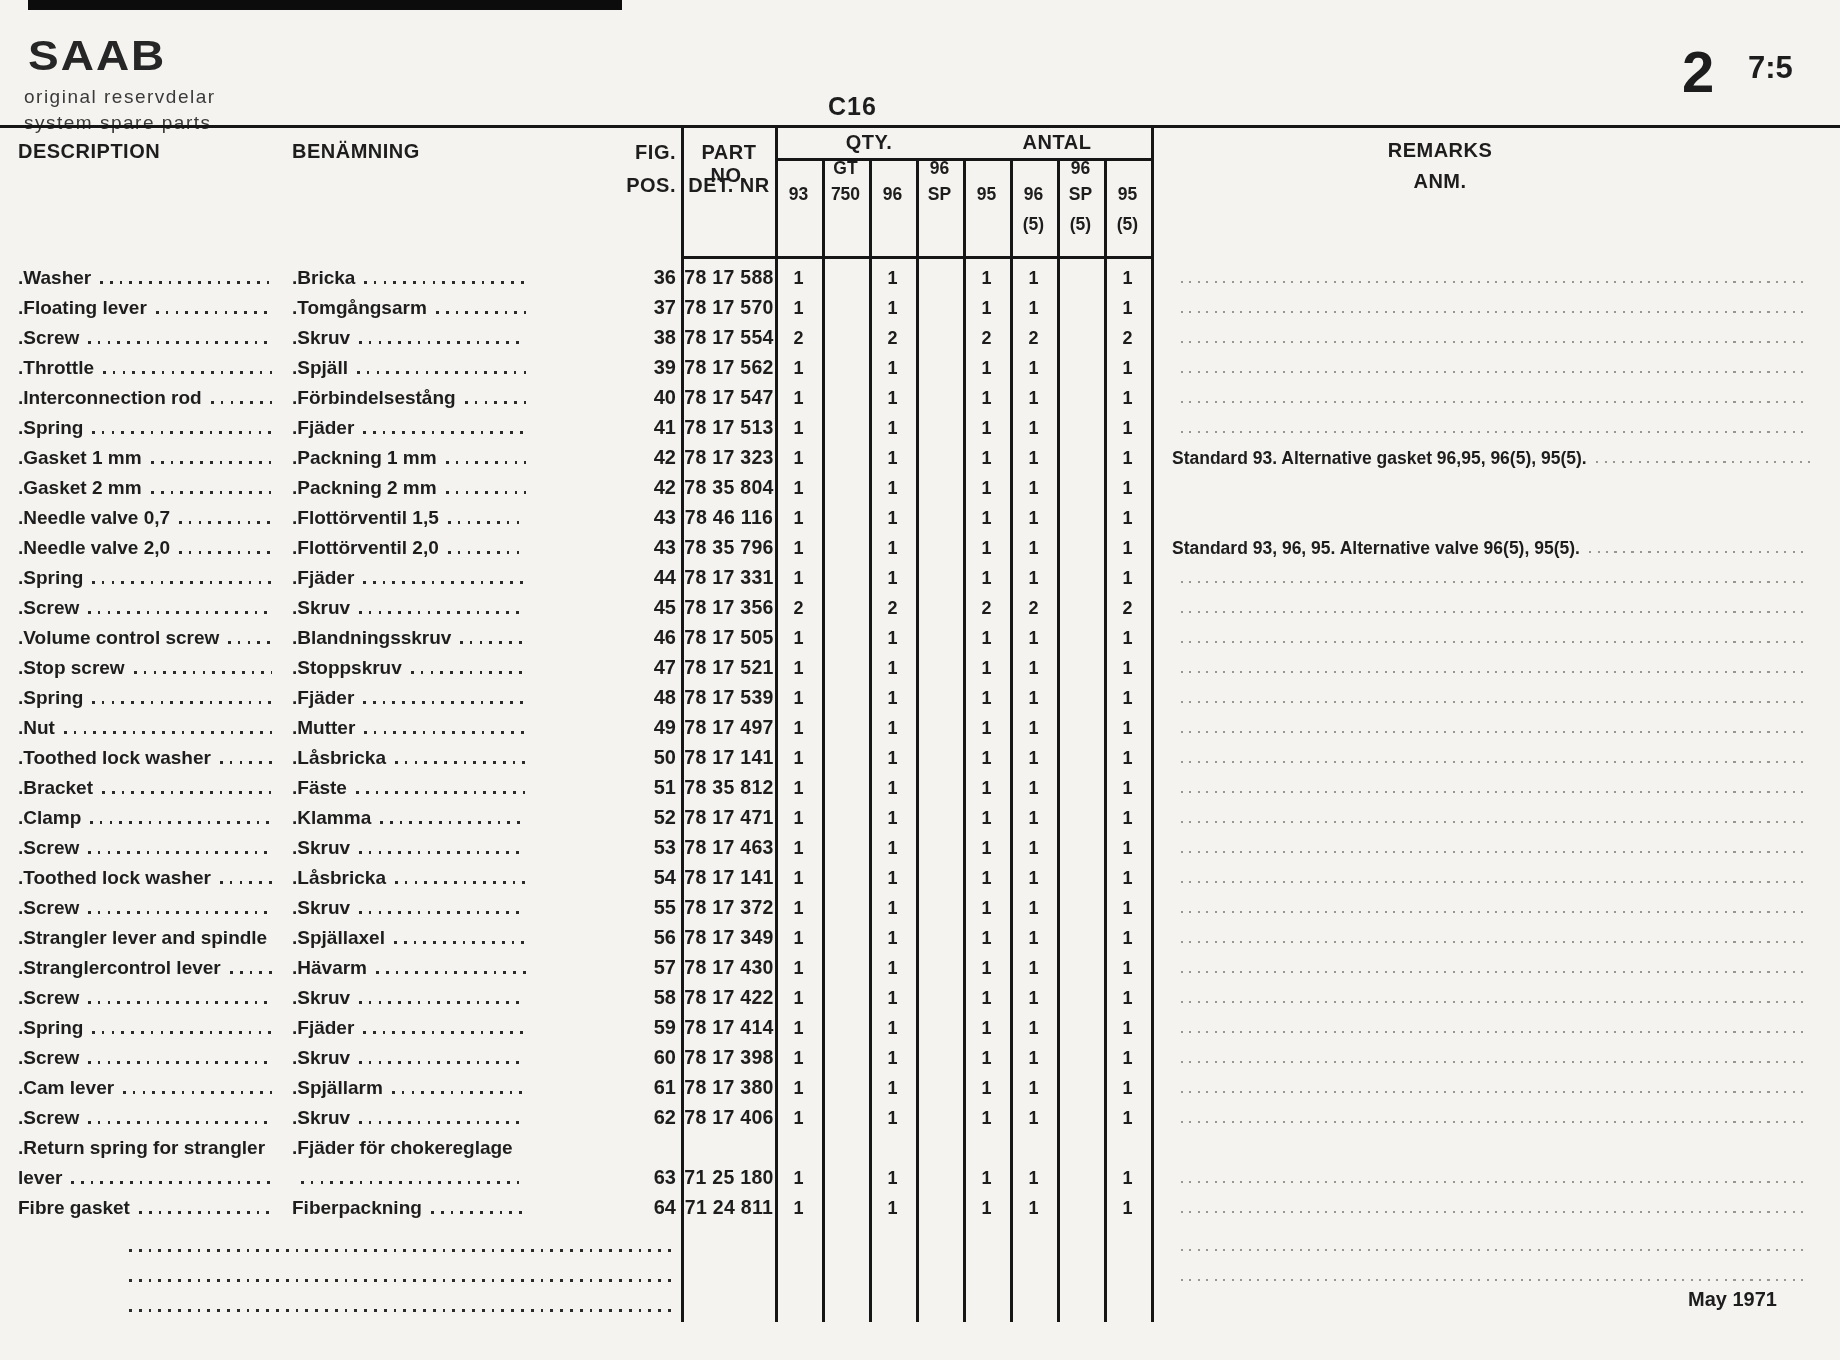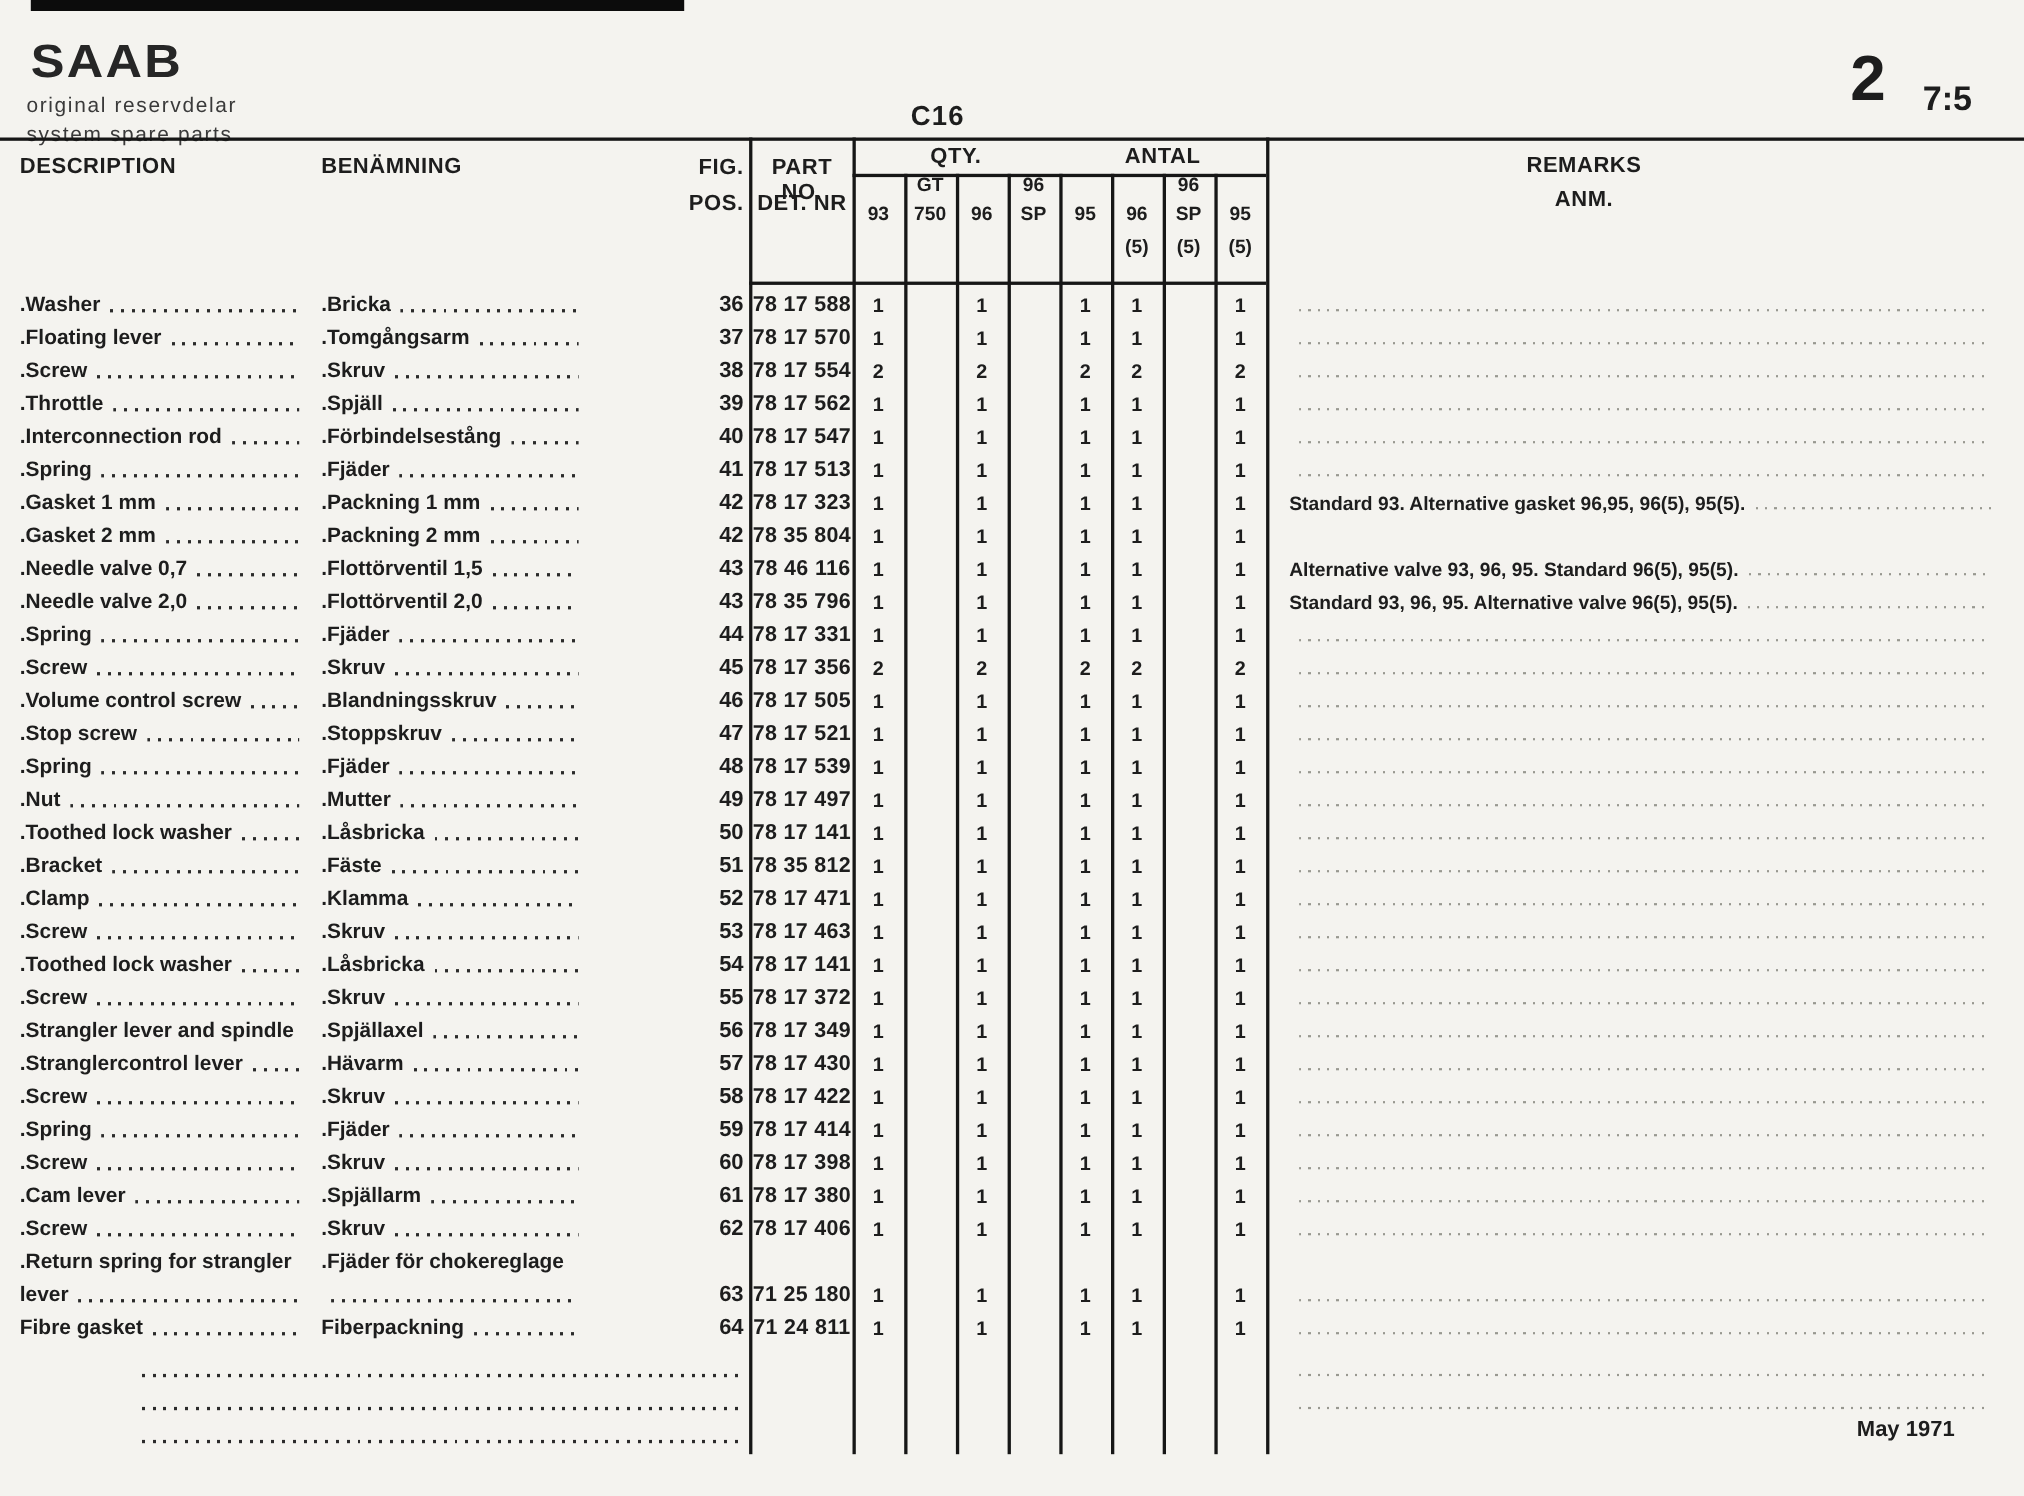--- a/index.html
+++ b/index.html
@@ -14,21 +14,21 @@
   
   .logo{position:absolute; left:28px; top:28px; font-size:46px; font-weight:900; letter-spacing:2px; color:#262626; transform:scaleY(.92);}
   .brand-sub{position:absolute; left:24px; font-size:19px; font-weight:400; letter-spacing:1.5px; color:#3a3a3a;}
   .model{position:absolute; left:828px; top:92px; font-size:25px; font-weight:700; letter-spacing:1px;}
   .sys{position:absolute; left:1035px; top:26px;}
   .sys .en{font-size:21px; font-weight:700; line-height:1.05;}
   .sys .en-sub{font-size:15px; font-weight:700; margin-top:2px;}
   .sys .sv{font-size:21px; font-weight:700; margin-top:14px; line-height:1.05;}
   .sys .sv-sub{font-size:15.5px; font-weight:700; margin-top:2px;}
   .secno{position:absolute; left:1682px; top:38px; font-size:58px; font-weight:900;}
-  .pageref{position:absolute; left:1748px; top:72px; font-size:31px; font-weight:700;}
+  .pageref{position:absolute; left:1748px; top:50px; font-size:31px; font-weight:700;}
   
   .h-label{position:absolute; font-size:20px; font-weight:700; letter-spacing:.5px;}
   .h-center{text-align:center;}
   .subcell{position:absolute; top:160px; height:96px; overflow:visible;}
   .subcell span{position:absolute; left:0; width:100%; text-align:center; font-size:17.5px; font-weight:700; line-height:1;}
   
   .row{position:absolute; left:0; width:1840px;}
   .cell{position:absolute; display:flex; align-items:flex-end; font-weight:700; font-size:19px; line-height:1; white-space:nowrap;}
   .cell .t{flex:0 0 auto;}
   .lead{flex:1 1 auto; align-self:flex-end; height:2.7px; margin:0 2px 3px 9px;
@@ -416,24 +416,20 @@
         </div>
         <div class="cell qty-cell" style="left: 963px; width: 47px; bottom: 5px;">
           <span class="t">1</span>
         </div>
         <div class="cell qty-cell" style="left: 1010px; width: 47px; bottom: 5px;">
           <span class="t">1</span>
         </div>
         <div class="cell qty-cell" style="left: 1104px; width: 47px; bottom: 5px;">
           <span class="t">1</span>
         </div>
-        <div class="cell remark-cell" style="left: 1172px; width: 640px; bottom: 5px;">
-          <span class="t">Alternative valve 93, 96, 95. Standard 96(5), 95(5).</span>
-          <span class="lead light"></span>
-        </div>
       </div>
       <div class="row" style="top: 532px; height: 30px;">
         <div class="cell " style="left: 18px; width: 256px; bottom: 5px;">
           <span class="t">.Needle valve 2,0</span>
           <span class="lead"></span>
         </div>
         <div class="cell " style="left: 292px; width: 236px; bottom: 5px;">
           <span class="t">.Flottörventil 2,0</span>
           <span class="lead"></span>
         </div>

